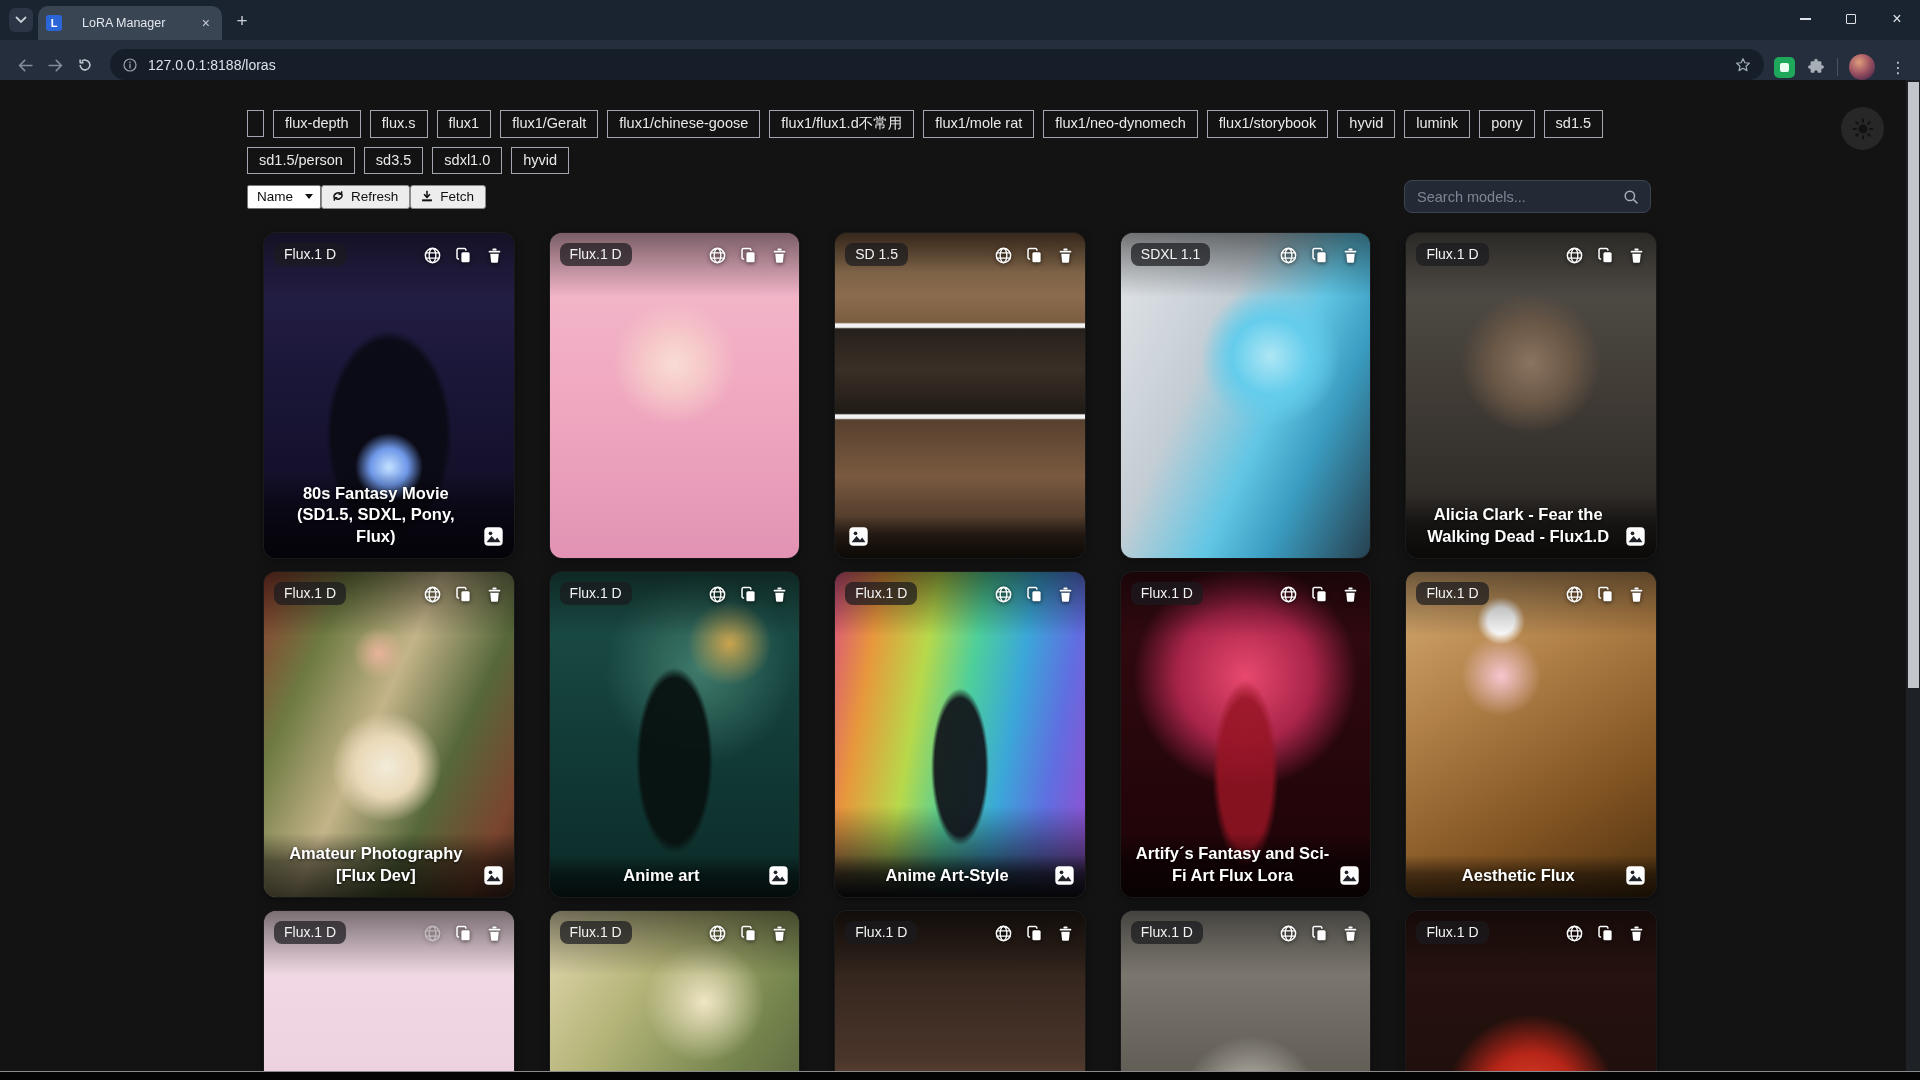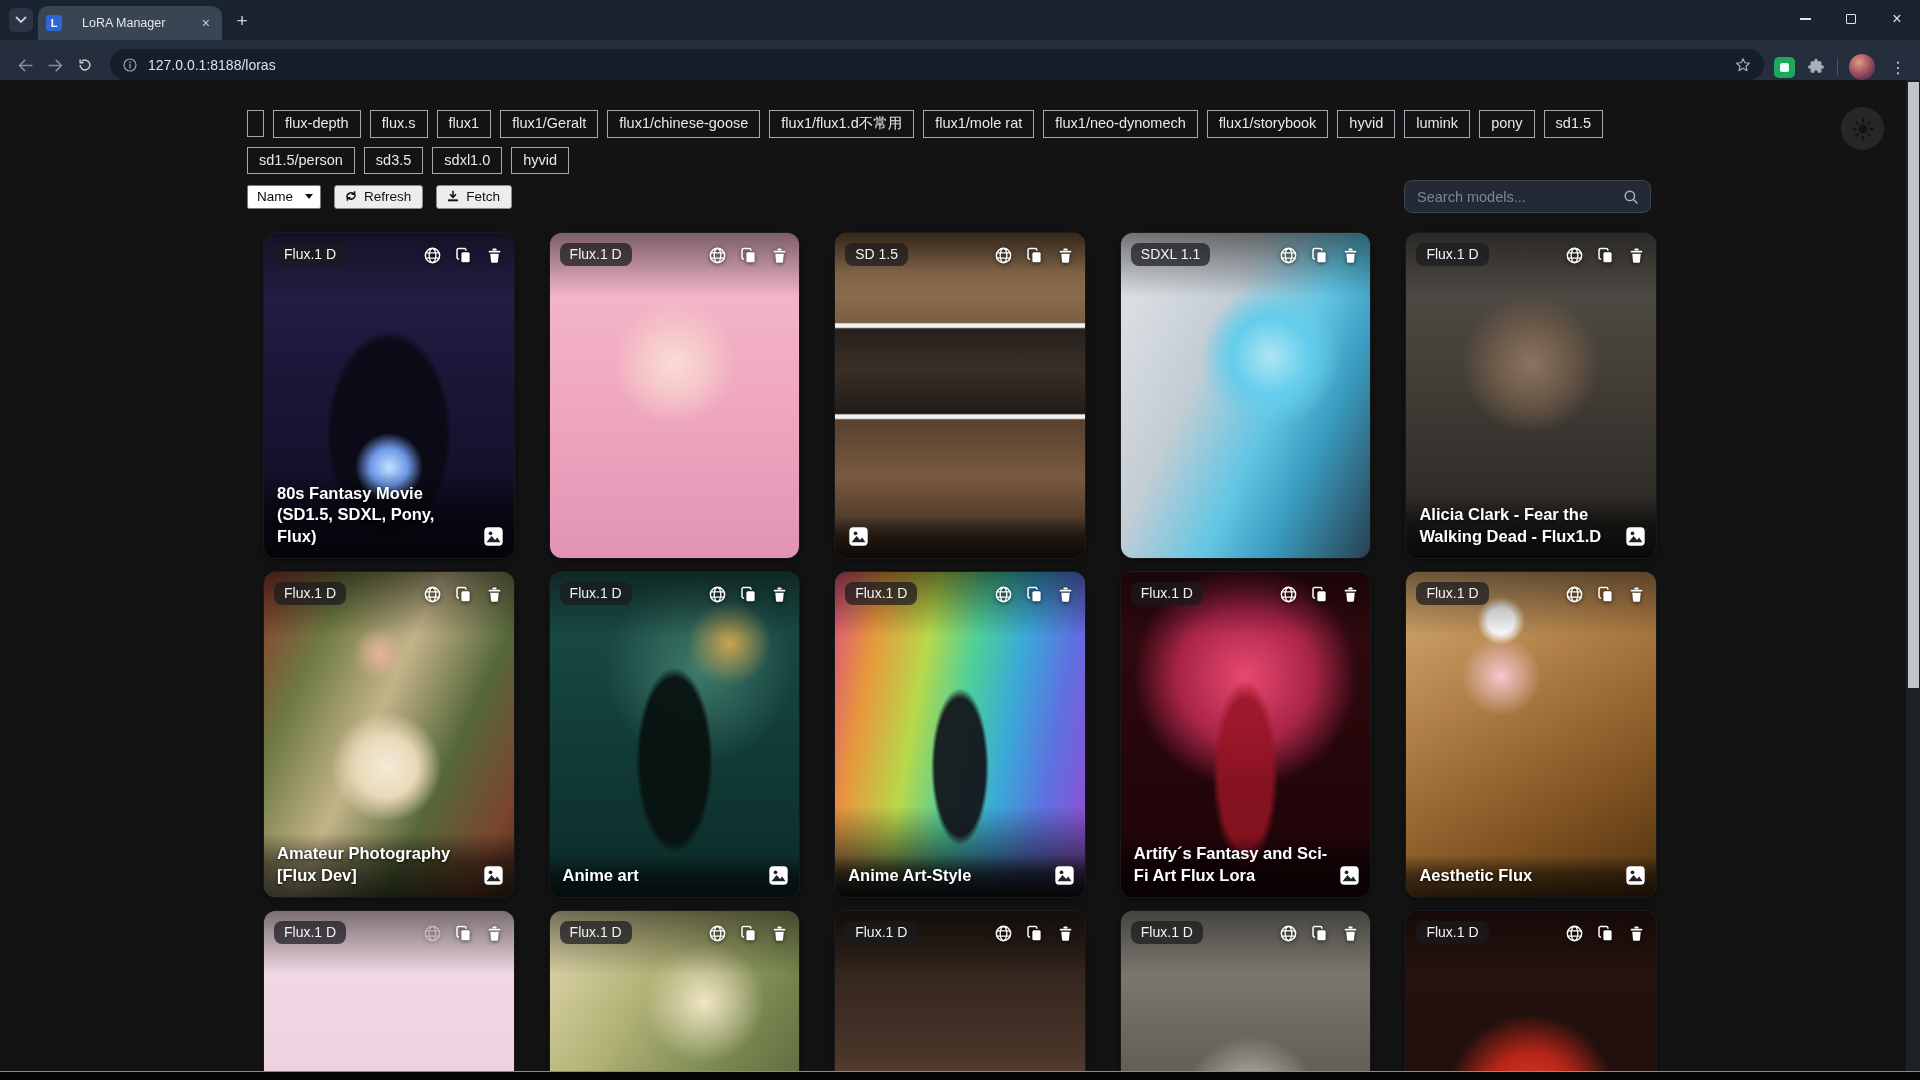--- a/index.html
+++ b/index.html
@@ -42,21 +42,21 @@
   
   .page { position:relative; height:1000px; background:#131313; overflow:hidden; }
   .sun-btn { position:absolute; top:27px; right:36px; width:43px; height:43px; border-radius:50%;
     background:#272727; display:flex; align-items:center; justify-content:center; }
 
   .tag-row { position:absolute; left:247px; top:30px; width:1404px; display:flex; flex-wrap:wrap; gap:9px; }
   .chip { background:transparent; border:1.4px solid #a3a8b0; border-radius:0; color:#e9e9e9;
     font-size:14.5px; font-family:inherit; padding:3px 11px; line-height:1.35; white-space:nowrap; }
   .chip-empty { width:17px; padding:3px 2px; height:27px; }
 
-  .action-row { position:absolute; left:247px; top:100px; right:269px; display:flex; align-items:center; gap:13px; }
+  .action-row { position:absolute; left:247px; top:100px; right:269px; display:flex; align-items:center; }
   .sort-select { background:#fff; color:#0c0c0c; border:1px solid #767676; border-radius:2px;
     font-size:13.5px; padding:3px 7px 4px 9px; display:flex; align-items:center; gap:12px; }
   .sel-arrow { width:0; height:0; border-left:4.5px solid transparent; border-right:4.5px solid transparent;
     border-top:5px solid #111; }
   .btn { background:#ededed; border:1px solid #8a8a8a; border-radius:3px; color:#111; font-size:13.5px;
     font-family:inherit; padding:3px 11px 4px 9px; display:flex; align-items:center; gap:6px; }
   .search-wrap { margin-left:auto; width:247px; height:33px; background:#242a35; border:1px solid #3c4452;
     border-radius:8px; display:flex; align-items:center; padding:0 10px 0 12px; }
   .search-input { flex:1; background:transparent; border:none; outline:none; color:#cfd4dd;
     font-size:14.5px; font-family:inherit; }
@@ -67,21 +67,21 @@
   .card { height:325px; border-radius:12px; position:relative; overflow:hidden;
     box-shadow:0 0 0 1px rgba(255,255,255,.05), 0 2px 8px rgba(0,0,0,.5); background:#222; }
   .card-top { position:absolute; top:0; left:0; right:0; height:64px;
     background:linear-gradient(180deg, rgba(0,0,0,.5), rgba(0,0,0,0)); }
   .badge { position:absolute; top:10px; left:10px; background:rgba(26,26,30,.72); border-radius:8px;
     color:#f3f3f3; font-size:14px; padding:3px 10px 4px; }
   .hicons { position:absolute; top:13px; right:11px; display:flex; gap:13px; align-items:center;
     filter:drop-shadow(0 1px 2px rgba(0,0,0,.65)); }
   .card-footer { position:absolute; left:0; right:0; bottom:0; padding:10px 10px 11px 13px;
     background:linear-gradient(180deg, rgba(0,0,0,0) 0%, rgba(0,0,0,.5) 45%, rgba(0,0,0,.72) 100%);
-    display:flex; align-items:flex-end; }
+    display:flex; align-items:flex-end;text-align:center; }
   .title { flex:1; color:#fff; font-weight:bold; font-size:16.5px; line-height:1.3;
     text-shadow:0 1px 3px rgba(0,0,0,.8); padding-right:8px; }
 
   .scrollbar { position:fixed; top:80px; right:0; width:14px; height:1000px; background:#1e2126; }
   .thumb { position:absolute; top:2px; left:1.5px; width:11px; height:606px; background:#c2c5ca; }
   .bottom-strip { position:fixed; left:0; right:0; bottom:0; height:9px; background:#040404;
     border-top:1px solid #8a8a8a; z-index:50; }
 </style>
 </head>
 <body>

